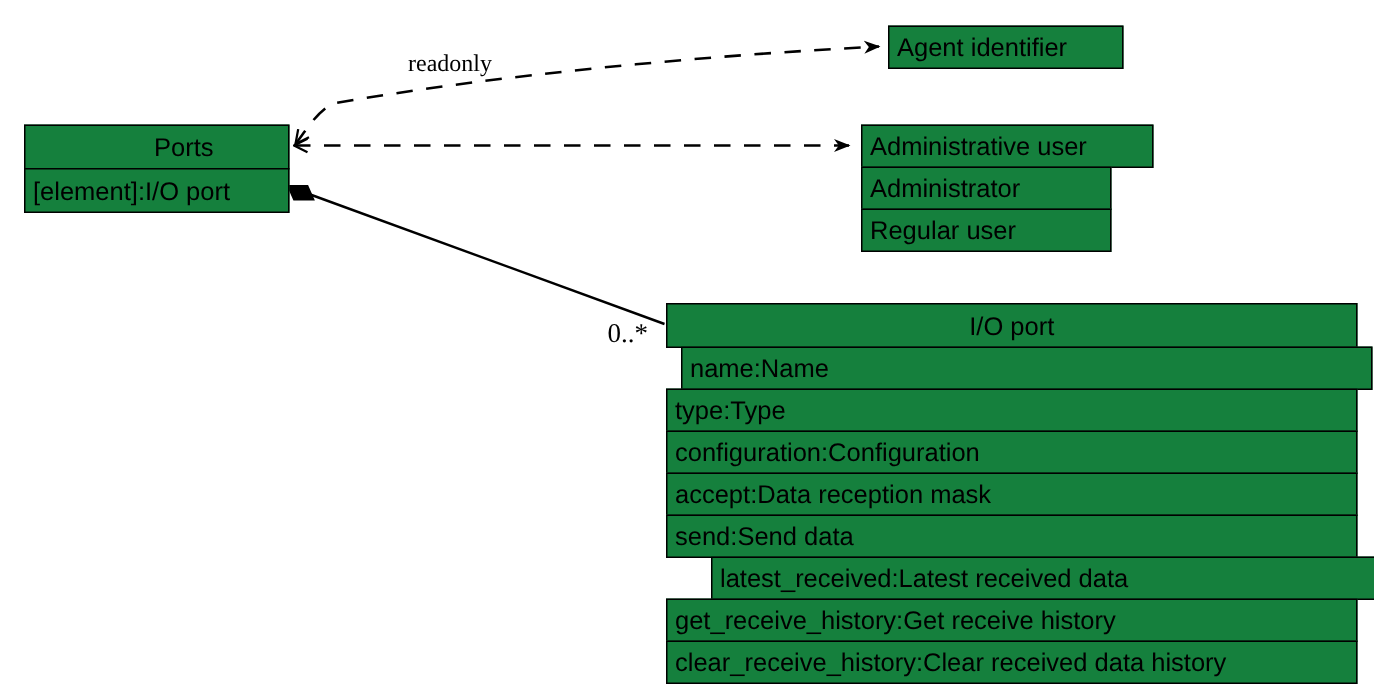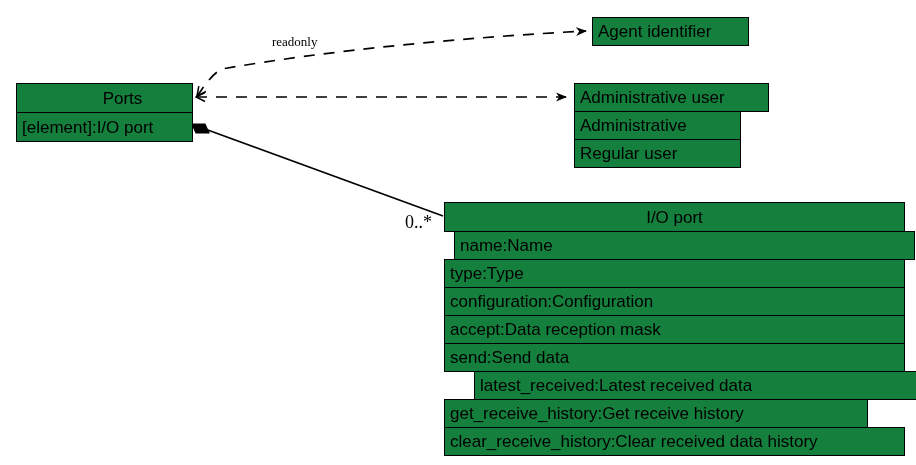--- a/index.html
+++ b/index.html
@@ -40,21 +40,21 @@
     display: flex;
     align-items: center;
     white-space: nowrap;
     overflow: hidden;
   }
   .row-center { justify-content: center; }
   .row-left { justify-content: flex-start; padding-left: 5px; }
   .edge-label {
     position: absolute;
     font-family: "Liberation Serif", serif;
-    font-size: 13px;
+    font-size: 16px;
     color: #000000;
     white-space: nowrap;
     line-height: 1;
   }
   .mult-label {
     position: absolute;
     font-family: "Liberation Serif", serif;
     font-size: 18px;
     color: #000000;
     white-space: nowrap;
@@ -88,33 +88,33 @@
     <div class="uml-row row-center" style="left:16px; top:83px; width:177px; height:30px;padding-left:36px;">Ports</div>
     <div class="uml-row row-left" style="left:16px; top:112px; width:177px; height:30px;">[element]:I/O port</div>
   </div>
 
   <div class="uml-box">
     <div class="uml-row row-left" style="left:592px; top:17px; width:157px; height:29px;">Agent identifier</div>
   </div>
 
   <div class="uml-box">
     <div class="uml-row row-left" style="left:574px; top:83px; width:195px; height:29px;">Administrative user</div>
-    <div class="uml-row row-left" style="left:574px; top:111px; width:167px; height:29px;">Administrative</div>
+    <div class="uml-row row-left" style="left:574px; top:111px; width:167px; height:29px;">Administrator</div>
     <div class="uml-row row-left" style="left:574px; top:139px; width:167px; height:29px;">Regular user</div>
   </div>
 
   <div class="uml-box">
     <div class="uml-row row-center" style="left:444px; top:202px; width:461px; height:30px;">I/O port</div>
     <div class="uml-row row-left" style="left:444px; top:231px; width:461px; height:29px;margin-left:10px;">name:Name</div>
     <div class="uml-row row-left" style="left:444px; top:259px; width:461px; height:29px;">type:Type</div>
     <div class="uml-row row-left" style="left:444px; top:287px; width:461px; height:29px;">configuration:Configuration</div>
     <div class="uml-row row-left" style="left:444px; top:315px; width:461px; height:29px;">accept:Data reception mask</div>
     <div class="uml-row row-left" style="left:444px; top:343px; width:461px; height:29px;">send:Send data</div>
     <div class="uml-row row-left" style="left:444px; top:371px; width:461px; height:29px;margin-left:30px;">latest_received:Latest received data</div>
-    <div class="uml-row row-left" style="left:444px; top:399px; width:424px; height:29px;">get_receive_history:Get receive history</div>
+    <div class="uml-row row-left" style="left:444px; top:399px; width:461px; height:29px;">get_receive_history:Get receive history</div>
     <div class="uml-row row-left" style="left:444px; top:427px; width:461px; height:29px;">clear_receive_history:Clear received data history</div>
   </div>
 
   <div class="edge-label" style="left:272px; top:35px;">readonly</div>
 
 
   <div class="mult-label" style="left:405px; top:213px;">0..*</div>
 
 </div>
 

